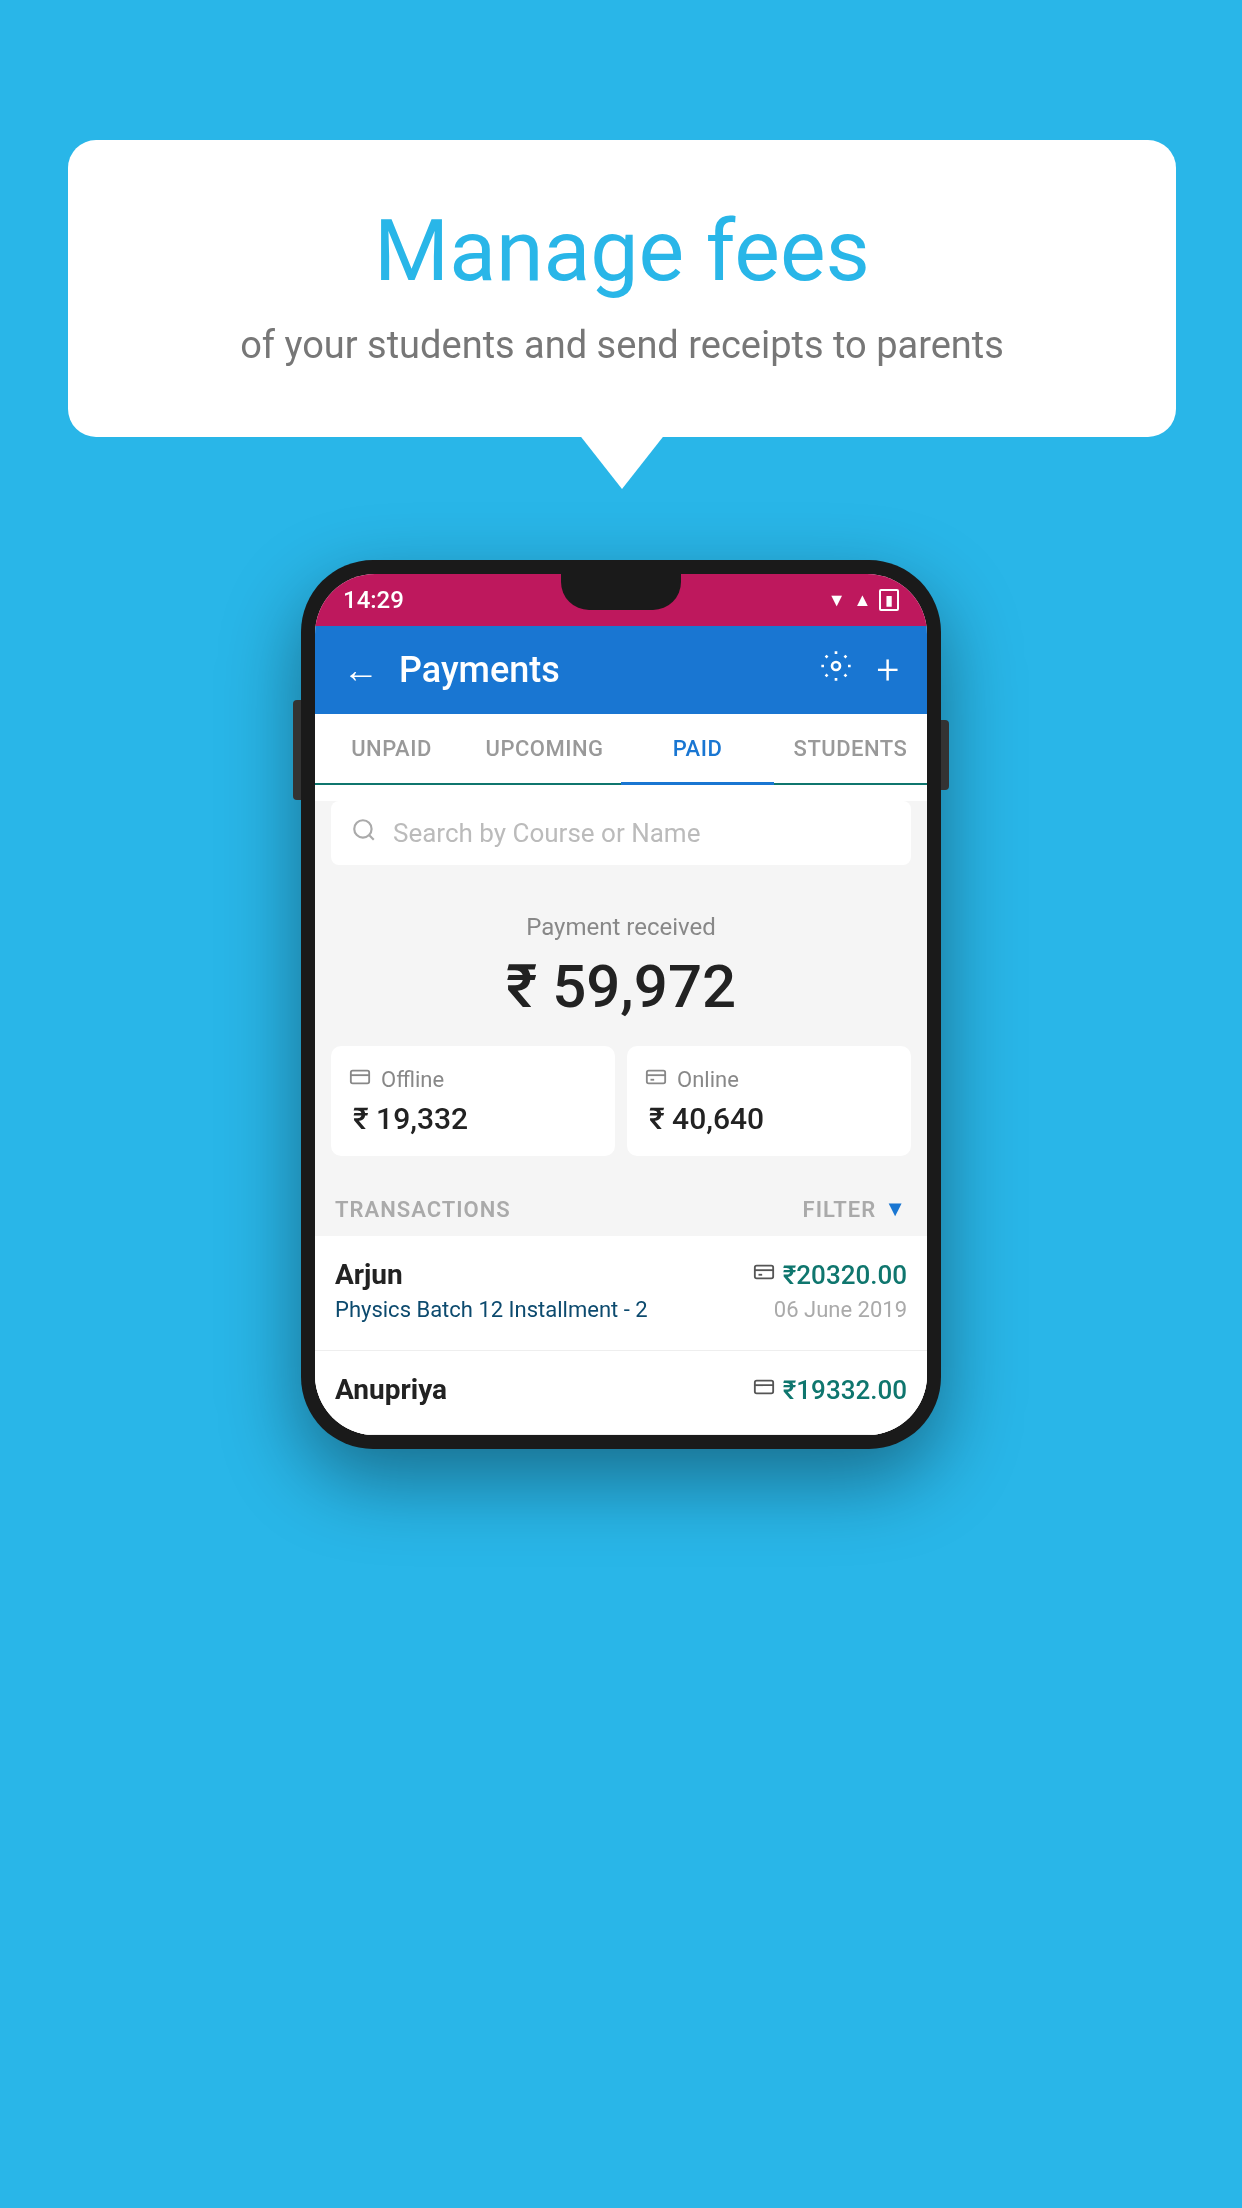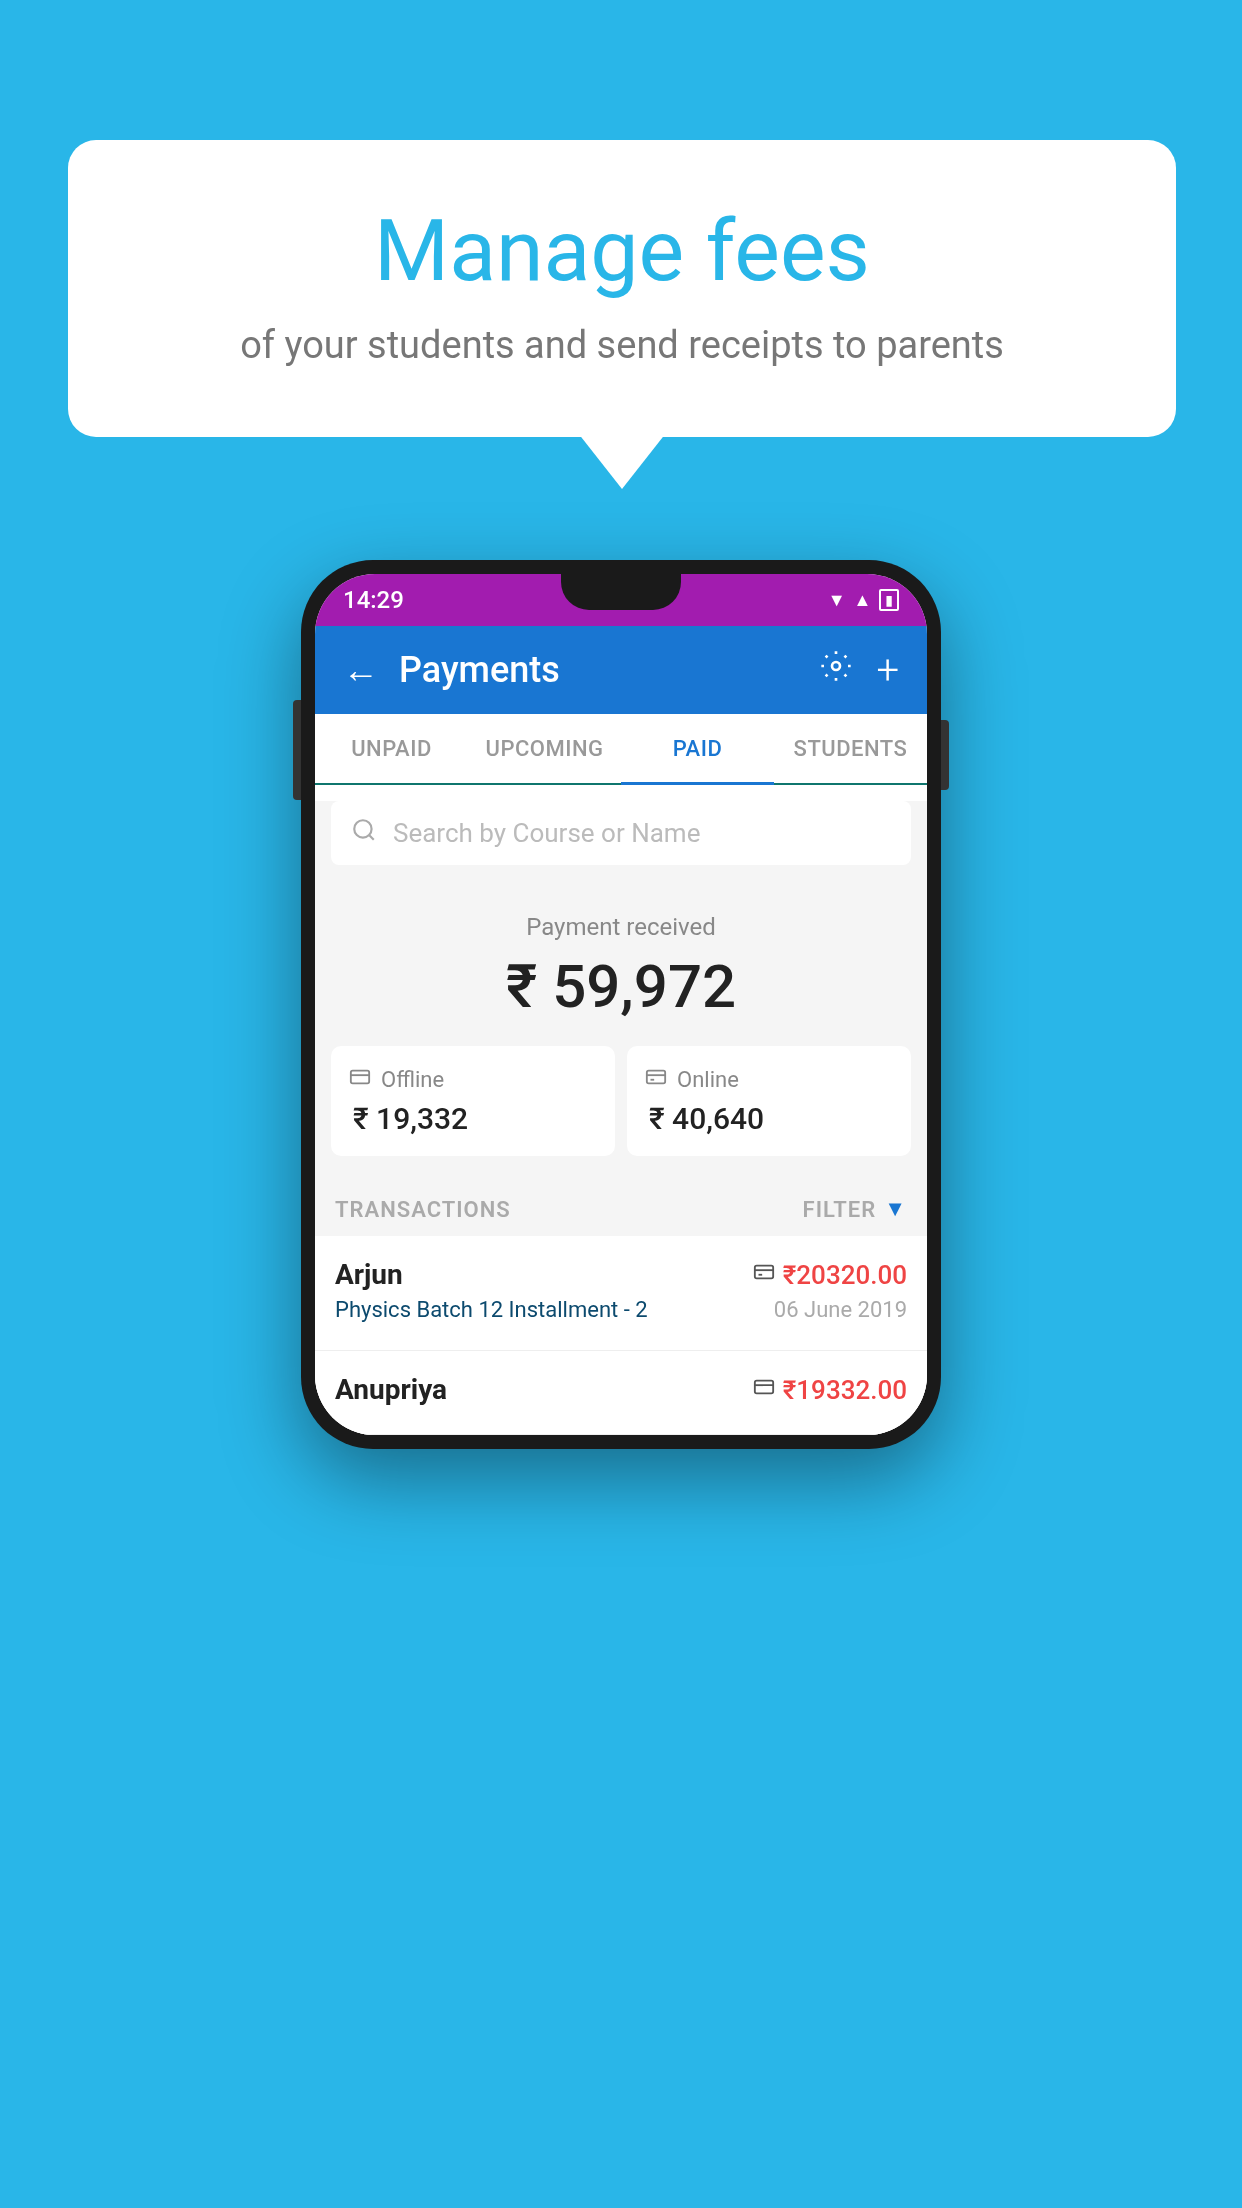--- a/index.html
+++ b/index.html
@@ -74,21 +74,21 @@
 
     .phone-inner {
       background: white;
       border-radius: 60px;
       overflow: hidden;
       position: relative;
     }
 
     
     .status-bar {
-      background: #a21caf;
+      background: #be185d;
       height: 52px;
       display: flex;
       align-items: center;
       justify-content: space-between;
       padding: 0 28px;
       position: relative;
     }
 
     .status-time {
       color: white;
@@ -322,21 +322,21 @@
     .transaction-name {
       color: #222;
       font-size: 28px;
       font-weight: 700;
     }
 
     .transaction-amount {
       display: flex;
       align-items: center;
       gap: 8px;
-      color: #ef4444;
+      color: #0f766e;
       font-size: 26px;
       font-weight: 500;
     }
 
     .pay-icon {
       font-size: 22px;
       color: #555;
     }
 
     .transaction-detail {

